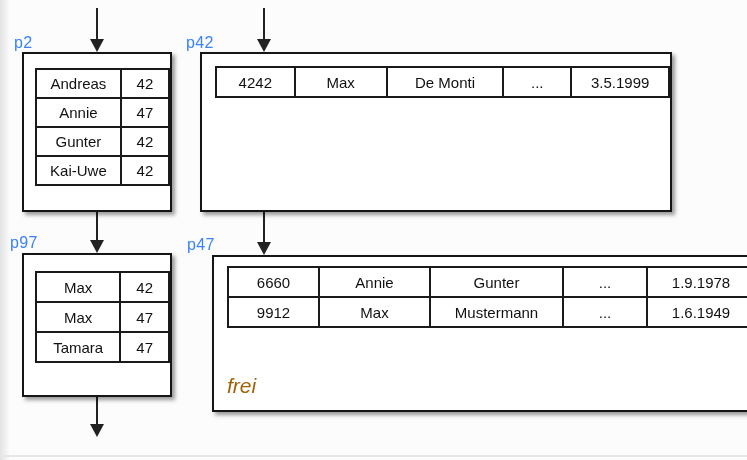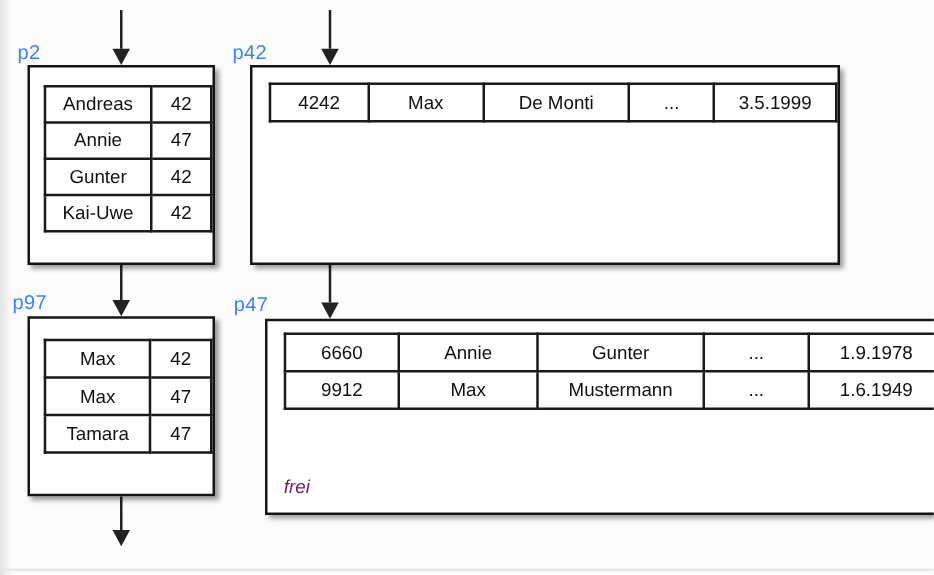--- a/index.html
+++ b/index.html
@@ -69,23 +69,23 @@
   .col-id    { width: 81px; }
   .col-first { width: 101px; }
   .col-last  { width: 123px; }
   .col-dots  { width: 74px; }
   .col-date  { width: 98px; }
 
   .free-note {
     position: absolute;
     left: 13px;
     bottom: 12px;
-    font-size: 15px;
+    font-size: 21px;
     font-style: italic;
-    color: #701a75;
+    color: #a16207;
   }
 
   .arrow {
     position: absolute;
     width: 14px;
     display: flex;
     flex-direction: column;
     align-items: center;
   }
   .arrow .shaft {

